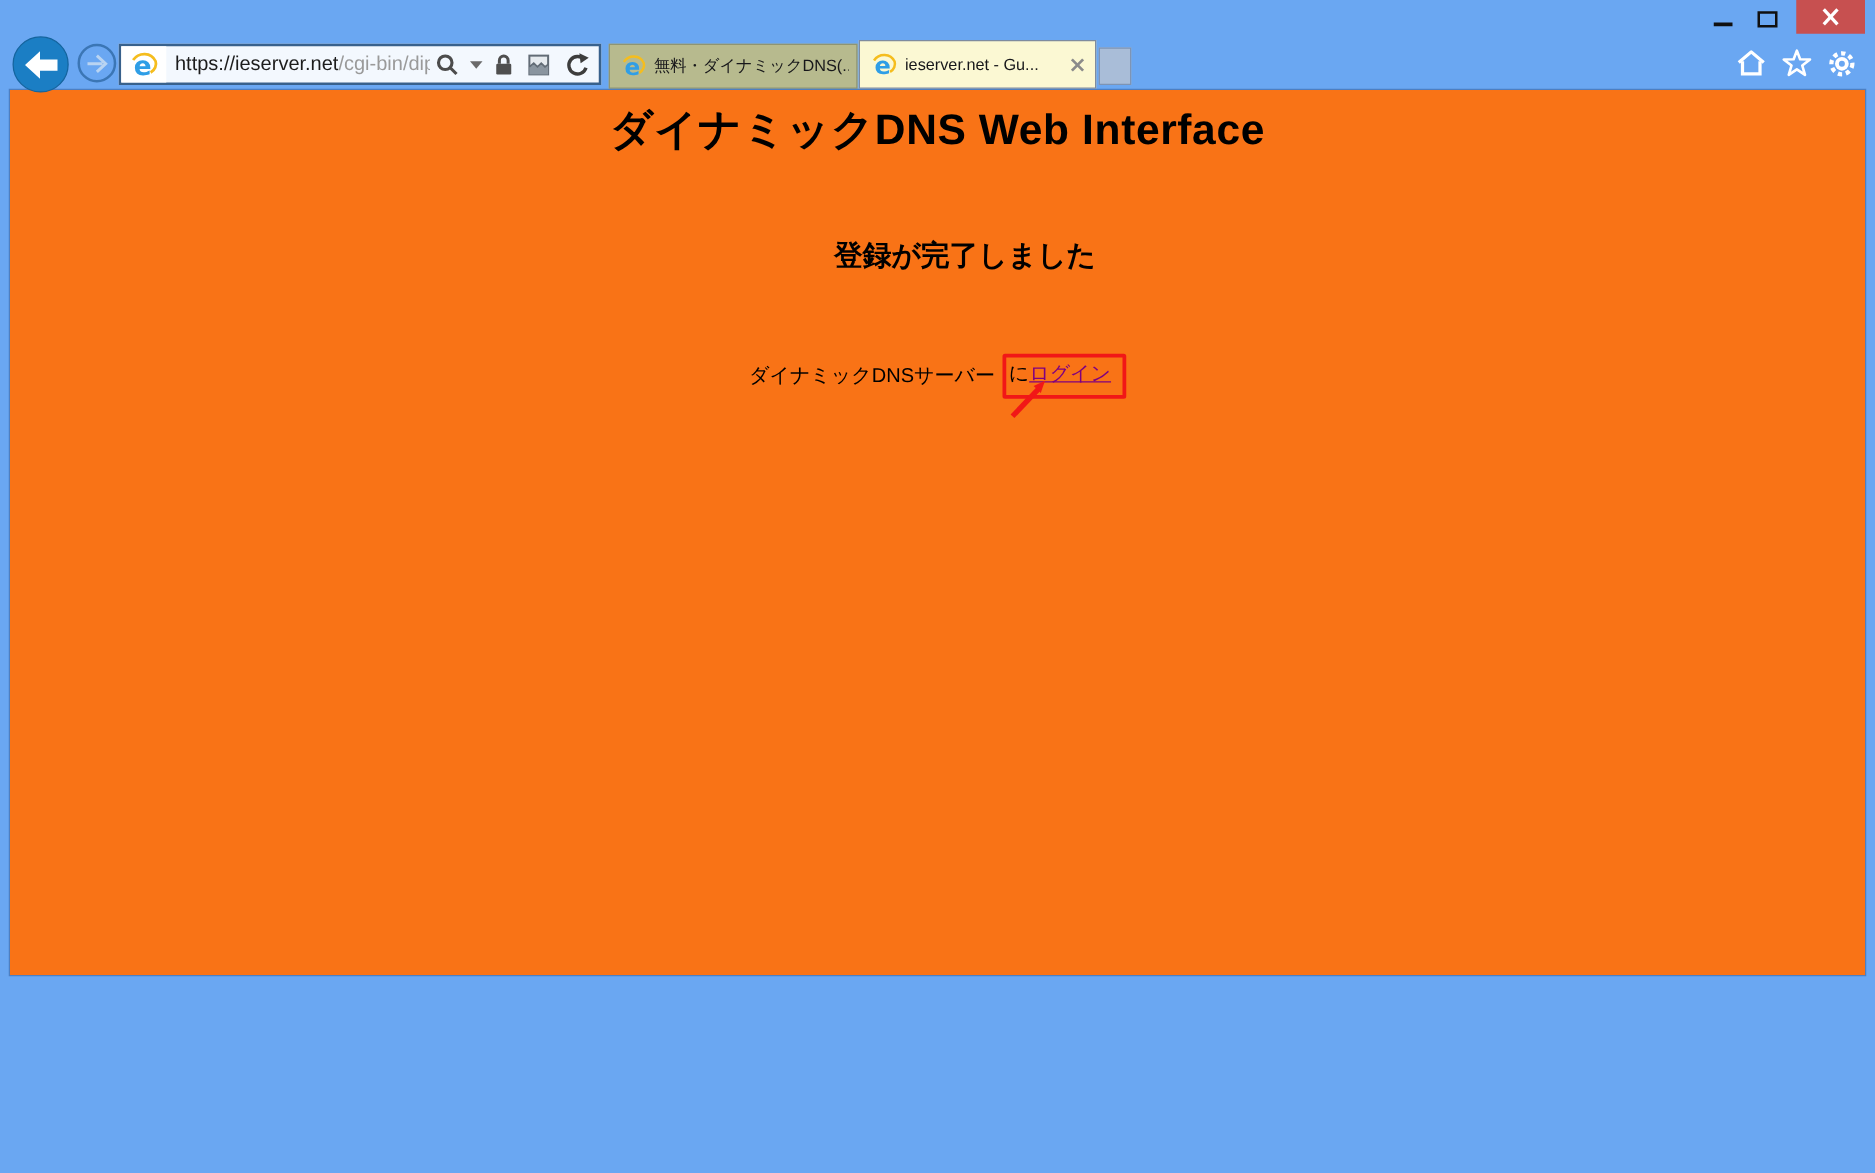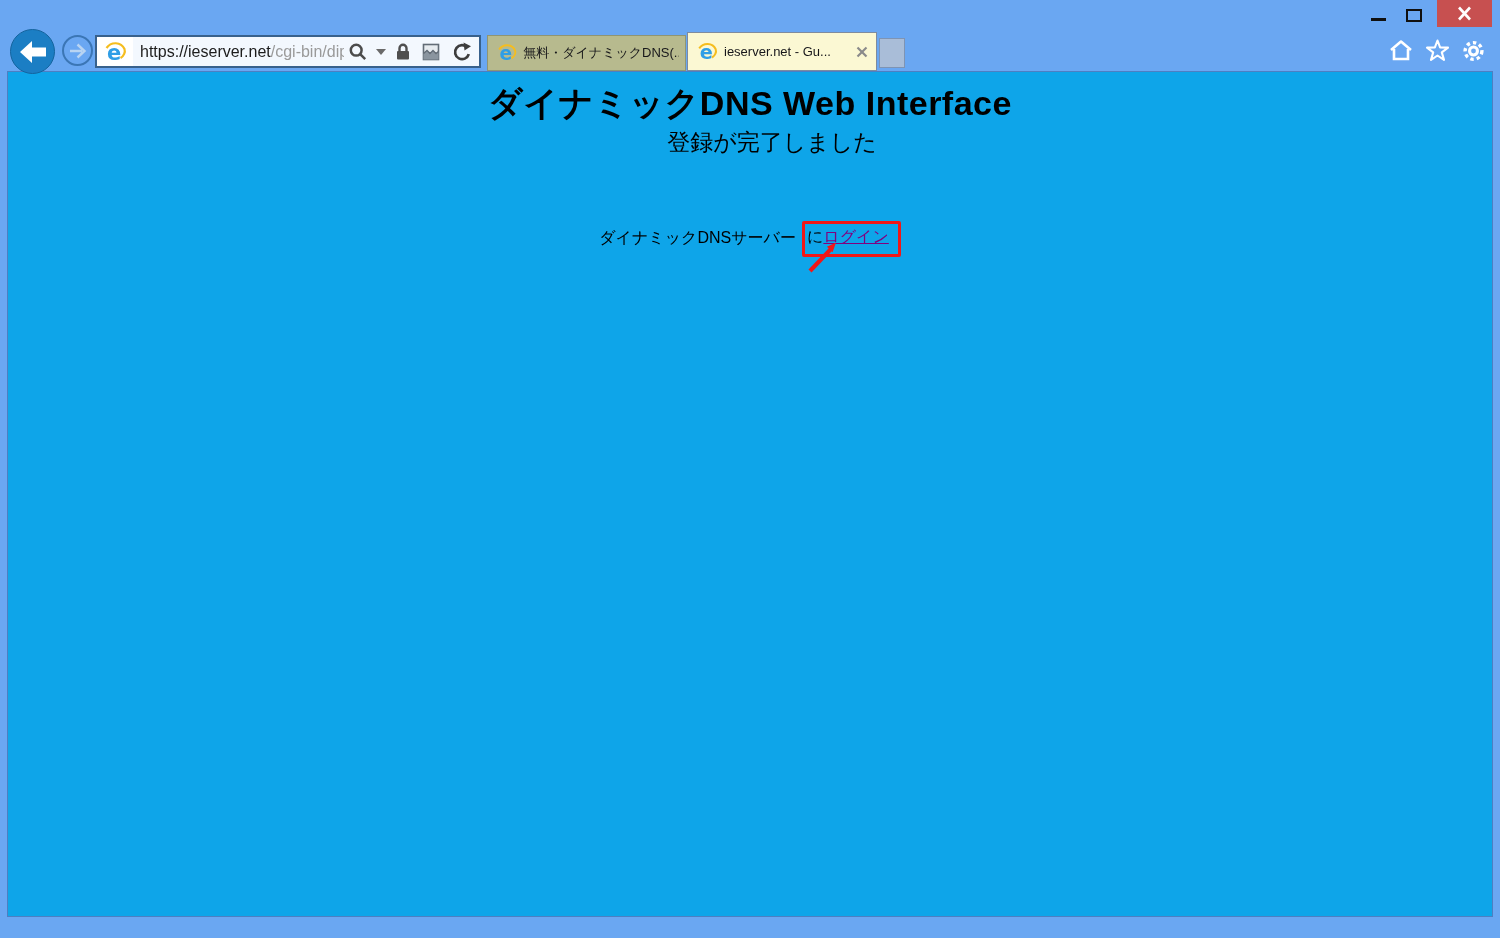--- a/index.html
+++ b/index.html
@@ -48,24 +48,24 @@
   .tab-2{left:687px;top:2px;width:190px;height:39px;background:var(--tab-active-bg);
     border:1px solid var(--tab-active-border);padding:0 4px 0 8px;}
   .tab-label{font-size:13px;color:#17171a;white-space:nowrap;overflow:hidden;flex:1 1 auto;padding-left:6px;}
   .tab-close{flex:0 0 auto;width:20px;height:20px;display:flex;align-items:center;justify-content:center;}
   .new-tab{position:absolute;left:879px;top:8px;width:26px;height:30px;background:var(--new-tab-bg);
     border:1px solid var(--new-tab-border);}
 
   .right-icons{position:absolute;right:14px;top:8px;display:flex;align-items:center;gap:11px;}
 
   
-  .page{position:absolute;left:8px;top:72px;width:1484px;height:844px;background:#0ea5e9;
+  .page{position:absolute;left:8px;top:72px;width:1484px;height:708px;background:#f97316;
     box-shadow:0 0 0 1px var(--frame-seam);color:var(--page-text);text-align:center;overflow:hidden;}
   .page h1{margin-top:9px;font-size:34px;font-weight:bold;letter-spacing:.5px;}
-  .page h2{font-size:23px;font-weight:normal;padding-left:44px;}
+  .page h2{margin-top:62px;font-size:23px;font-weight:bold;padding-left:44px;}
   .login-line{margin-top:63px;font-size:16px;}
   .redbox{position:relative;display:inline-block;margin-left:6px;border:3px solid var(--annotation-red);
     border-radius:2px;padding:3px 9px 6px 2px;vertical-align:middle;}
   .login-link{color:var(--link-purple);text-decoration:underline;cursor:pointer;}
   .annot-arrow{position:absolute;left:-3px;top:-3px;width:60px;height:60px;pointer-events:none;overflow:visible;}
 </style>
 </head>
 <body>
 
 <div class="window">

